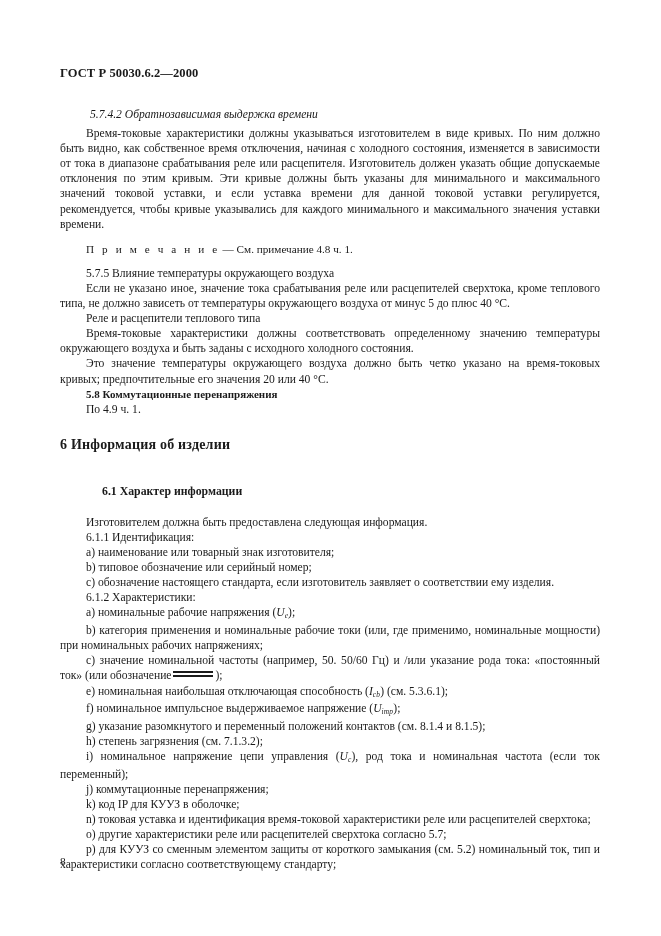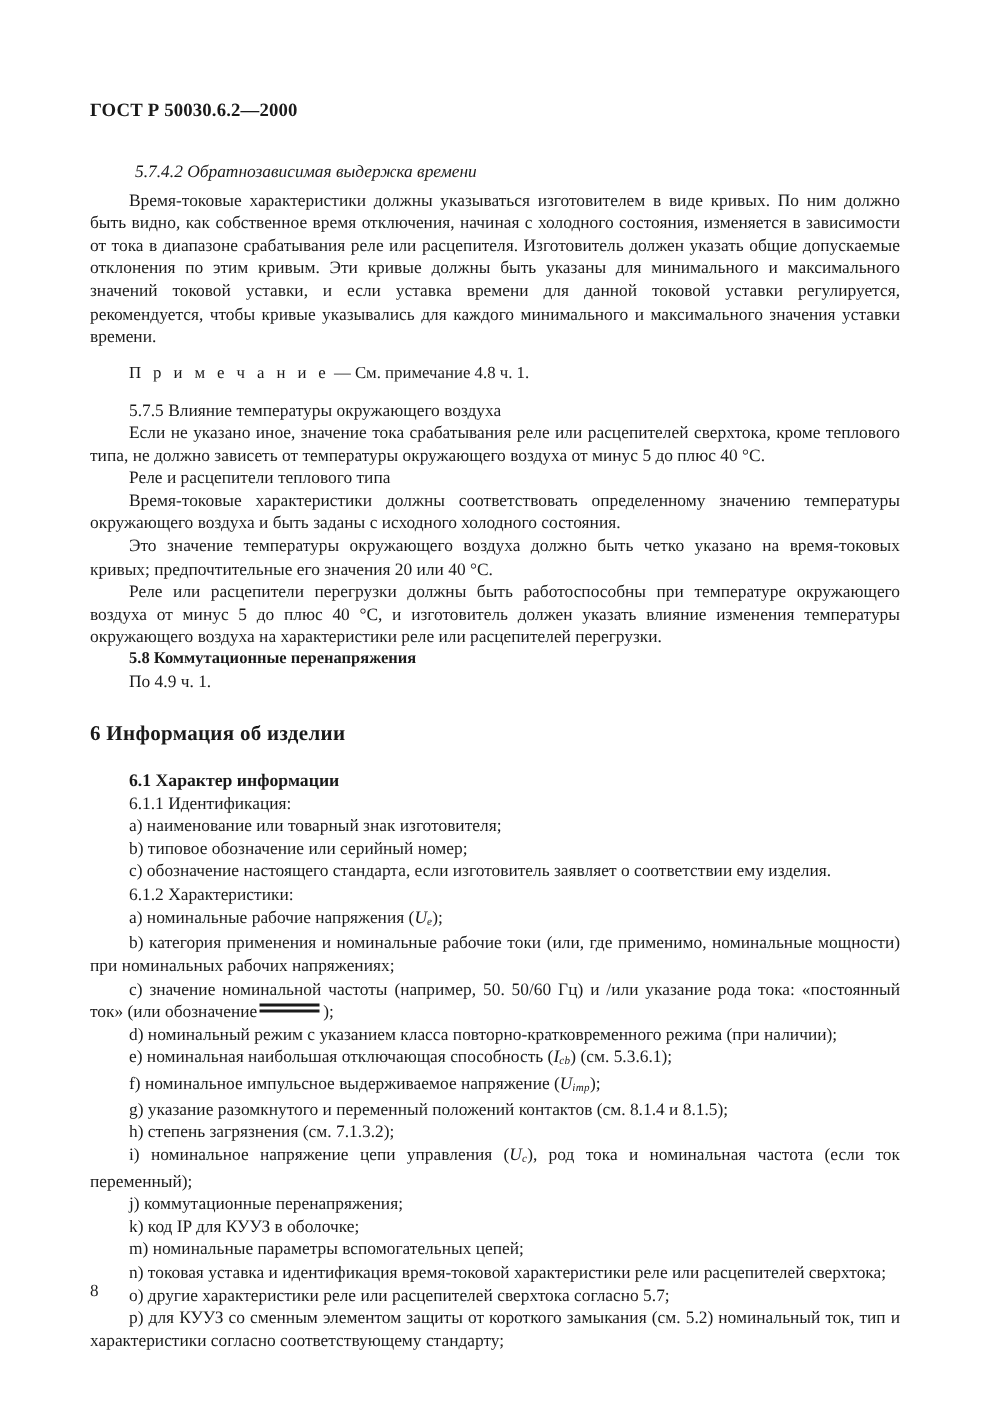--- a/index.html
+++ b/index.html
@@ -85,21 +85,21 @@
   .gap-lg { height: 19px; }
 
   h2.section-title {
     margin: 0;
     font-size: 14px;
     line-height: 18px;
     font-weight: bold;
     letter-spacing: 0.2px;
   }
   h3.sub-title {
-    margin: 0;
+    margin: 16px;
     font-size: 11.8px;
     line-height: 15.1px;
     font-weight: bold;
     text-indent: 26px;
   }
 
   
   p.item {
     margin: 0;
     font-size: 11.6px;
@@ -170,69 +170,67 @@
     <p class="clause-plain">5.7.5 Влияние температуры окружающего воздуха</p>
 
     <p class="para">Если не указано иное, значение тока срабатывания реле или расцепителей сверхтока, кроме теплового типа, не должно зависеть от температуры окружающего воздуха от минус 5 до плюс 40 °С.</p>
 
     <p class="clause-plain">Реле и расцепители теплового типа</p>
 
     <p class="para">Время-токовые характеристики должны соответствовать определенному значению температуры окружающего воздуха и быть заданы с исходного холодного состояния.</p>
 
     <p class="para">Это значение температуры окружающего воздуха должно быть четко указано на время-токовых кривых; предпочтительные его значения 20 или 40 °С.</p>
 
-    <p class="para">Реле или расцепители перегрузки должны быть работоспособны при температуре окружающего воздуха от минус 5 до плюс 40 °С, и изготовитель должен указать влияние изменения температуры окружающего воздуха на характеристики реле или расцепителей перегрузки.</p>
 
     <p class="bold-head">5.8 Коммутационные перенапряжения</p>
 
     <p class="clause-plain">По  4.9 ч. 1.</p>
 
     <div class="gap-lg"></div>
 
     <h2 class="section-title">6 Информация об изделии</h2>
 
     <div class="gap-md"></div>
 
     <h3 class="sub-title">6.1 Характер информации</h3>
 
+    <p class="clause-plain">Изготовителем должна быть предоставлена следующая информация.</p>
 
     <p class="clause-plain">6.1.1 Идентификация:</p>
 
     <p class="item">a) наименование или товарный знак изготовителя;</p>
 
     <p class="item">b) типовое обозначение или серийный номер;</p>
 
     <p class="item">c) обозначение настоящего стандарта, если изготовитель заявляет о соответствии ему изделия.</p>
 
     <p class="clause-plain">6.1.2 Характеристики:</p>
 
     <p class="item"><span>a) номинальные рабочие напряжения (</span><var class="sym">U</var><sub class="sym">e</sub><span>);</span></p>
 
     <p class="item">b) категория применения и номинальные рабочие токи (или, где применимо, номинальные мощности) при номинальных рабочих напряжениях;</p>
 
     <p class="item"><span>c) значение номинальной частоты (например, 50. 50/60 Гц) и /или указание рода тока: «постоянный ток» (или обозначение</span><span class="dc-symbol"><span class="bar-solid"></span><span class="bar-dashed"></span></span><span>);</span></p>
 
-    <p class="item">d) номинальный режим с указанием класса повторно-кратковременного режима (при наличии);</p>
 
     <p class="item"><span>e) номинальная наибольшая отключающая способность (</span><var class="sym">I</var><sub class="sym">cb</sub><span>) (см. 5.3.6.1);</span></p>
 
     <p class="item"><span>f) номинальное импульсное выдерживаемое напряжение (</span><var class="sym">U</var><sub class="sym">imp</sub><span>);</span></p>
 
     <p class="item">g) указание разомкнутого и переменный положений контактов (см. 8.1.4 и 8.1.5);</p>
 
     <p class="item">h) степень загрязнения (см. 7.1.3.2);</p>
 
     <p class="item"><span>i) номинальное напряжение цепи управления (</span><var class="sym">U</var><sub class="sym">c</sub><span>), род тока и номинальная частота (если ток переменный);</span></p>
 
     <p class="item">j) коммутационные  перенапряжения;</p>
 
     <p class="item">k) код IP для КУУЗ в оболочке;</p>
 
 
-    <p class="item">m) номинальные параметры вспомогательных цепей;</p>
 
     <p class="item">n) токовая уставка и идентификация время-токовой характеристики реле или расцепителей сверхтока;</p>
 
     <p class="item">o) другие характеристики реле или расцепителей сверхтока согласно 5.7;</p>
 
     <p class="item">p) для КУУЗ со сменным элементом защиты от короткого замыкания (см. 5.2) номинальный ток, тип и характеристики согласно соответствующему стандарту;</p>
 
   </div>
 
   <div class="page-number">8</div>

